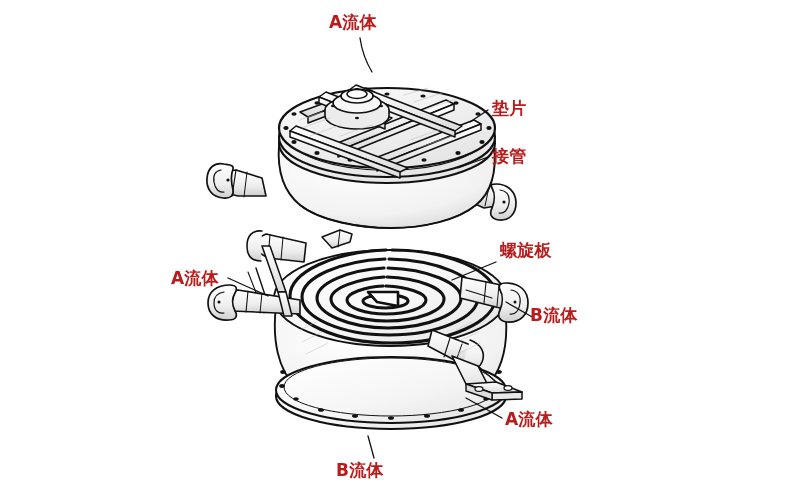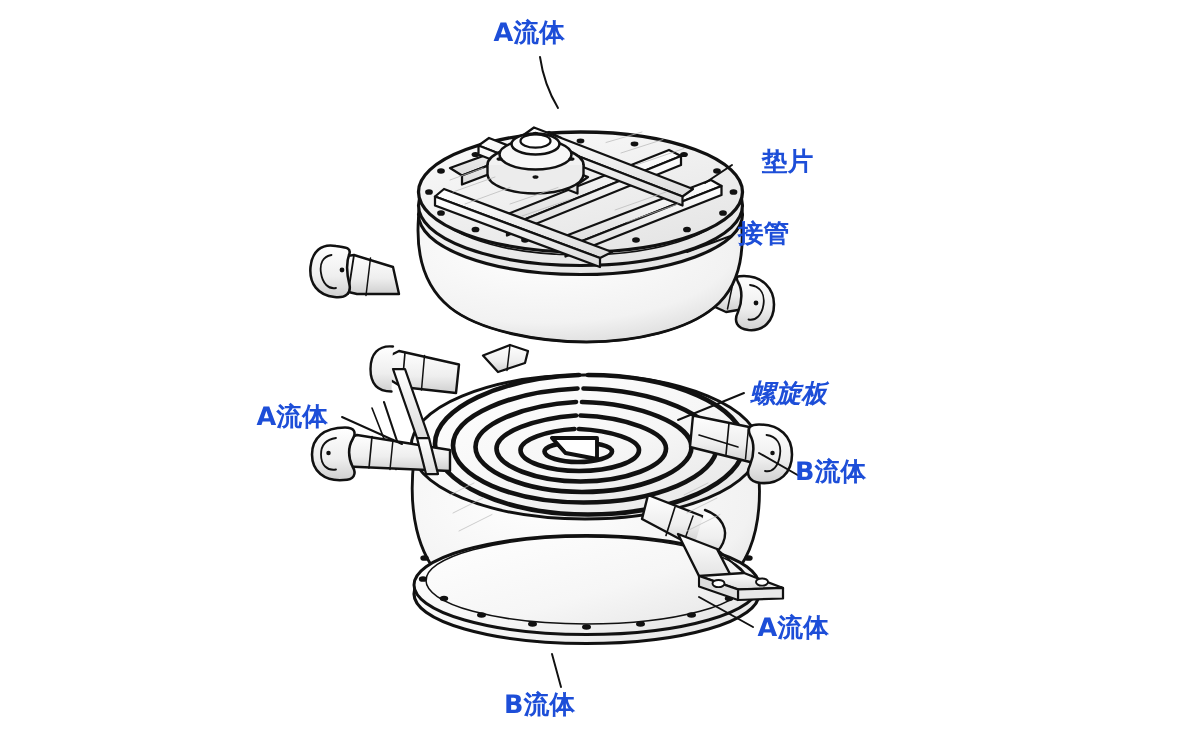--- a/index.html
+++ b/index.html
@@ -20,29 +20,29 @@
     left: 0;
     top: 0;
     width: 800px;
     height: 496px;
   }
   .lbl {
     position: absolute;
     font-family: "DejaVu Sans", "Liberation Sans", sans-serif;
     font-size: 17px;
     font-weight: 700;
-    color: #1d4ed8;
+    color: #b91c1c;
     white-space: nowrap;
     letter-spacing: 0.2px;
     line-height: 1;
   }
   .lbl-a-top     { left: 329px; top: 14px; }
-  .lbl-gasket    { left: 508px; top: 100px; }
+  .lbl-gasket    { left: 492px; top: 100px; }
   .lbl-nozzle    { left: 492px; top: 148px; text-align: center; }
-  .lbl-spiral    { left: 500px; top: 255px; font-style: italic; }
+  .lbl-spiral    { left: 500px; top: 242px; }
   .lbl-a-left    { left: 171px; top: 270px; }
   .lbl-b-right   { left: 530px; top: 307px; }
   .lbl-a-bottom  { left: 505px; top: 411px; }
   .lbl-b-bottom  { left: 336px; top: 462px; }
 </style>
 </head>
 <body>
 
 <div id="stage">
 

